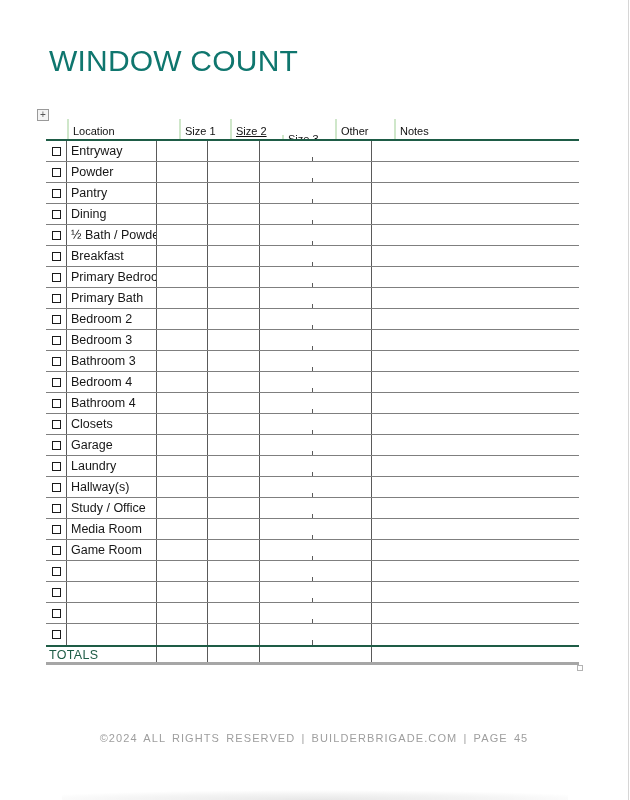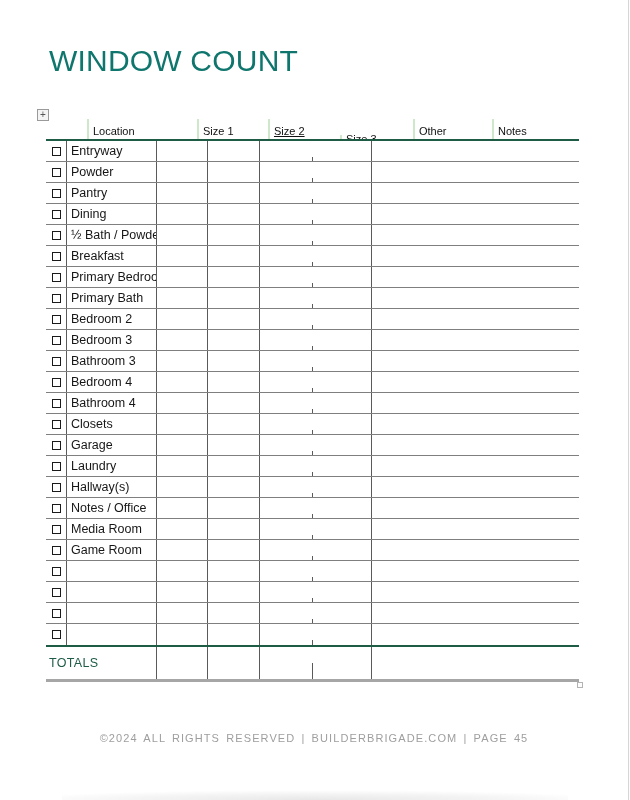--- a/index.html
+++ b/index.html
@@ -34,55 +34,54 @@
     display:flex;align-items:center;justify-content:center;
     font-size:10px;line-height:10px;color:#555;
     cursor:move;
   }
   .doc-table{
     position:absolute;left:46px;top:119px;width:533px;
   }
   .header-row{
     display:flex;height:22px;
     border-bottom:2.5px solid var(--accent-dark-green);
-    gap:20px;
   }
   .hcell{
     display:flex;align-items:center;
     padding:3px 0 0 4px;
     font-size:11px;color:#111;
     overflow:hidden;white-space:nowrap;
   }
   .hcell.sep{border-left:2px solid var(--accent-light-green);}
   .c0{width:21px;flex:none;}
   .c1{width:90px;flex:none;}
   .c2{width:51px;flex:none;}
   .c3{width:52px;flex:none;text-decoration:underline;}
   .c4{width:53px;flex:none;margin-top:16px;}
   .c5{width:59px;flex:none;}
   .c6{width:207px;flex:none;}
-  .hcell.c1{width:90px;} .hcell.c2{width:51px;}
+  .hcell.c1{width:90px;} .hcell.c2{width:51px;margin-left:22px;}
   .trow{
     display:flex;height:21px;
     border-bottom:1.3px solid var(--border-gray);
   }
   .trow:last-child{border-bottom:none;}
   .cell{
     display:flex;align-items:center;
     overflow:hidden;white-space:nowrap;
   }
   .cell.vline{border-right:1.3px solid var(--border-dark-gray);}
   .loc-cell{padding-left:4px;font-size:12.5px;color:var(--text-black);}
   .cbox-cell{justify-content:center;}
   .cbox{
     width:9px;height:9px;flex:none;
     border:1.6px solid #1a1a1a;background:#fff;
   }
   .totals-row{
-    display:flex;height:37px;
+    display:flex;height:20px;
     border-top:2.5px solid var(--accent-dark-green);
     border-bottom:3px solid var(--totals-bottom-gray);
   }
   .totals-label-cell{
     width:111px;flex:none;display:flex;align-items:center;
     padding-left:3px;font-size:12.5px;letter-spacing:0.3px;
     color:var(--accent-dark-green);
     border-right:1.3px solid var(--border-dark-gray);
     overflow:hidden;white-space:nowrap;
   }
@@ -312,21 +311,21 @@
         <div class="cell c2 vline"></div>
         <div class="cell c3 vline"></div>
         <div class="cell c4 vline"></div>
         <div class="cell c5 vline"></div>
         <div class="cell c6"></div>
       </div>
       <div class="trow">
         <div class="cell vline cbox-cell c0">
           <span class="cbox"></span>
         </div>
-        <div class="cell vline loc-cell c1">Notes / Office</div>
+        <div class="cell vline loc-cell c1">Study / Office</div>
         <div class="cell c2 vline"></div>
         <div class="cell c3 vline"></div>
         <div class="cell c4 vline"></div>
         <div class="cell c5 vline"></div>
         <div class="cell c6"></div>
       </div>
       <div class="trow">
         <div class="cell vline cbox-cell c0">
           <span class="cbox"></span>
         </div>

